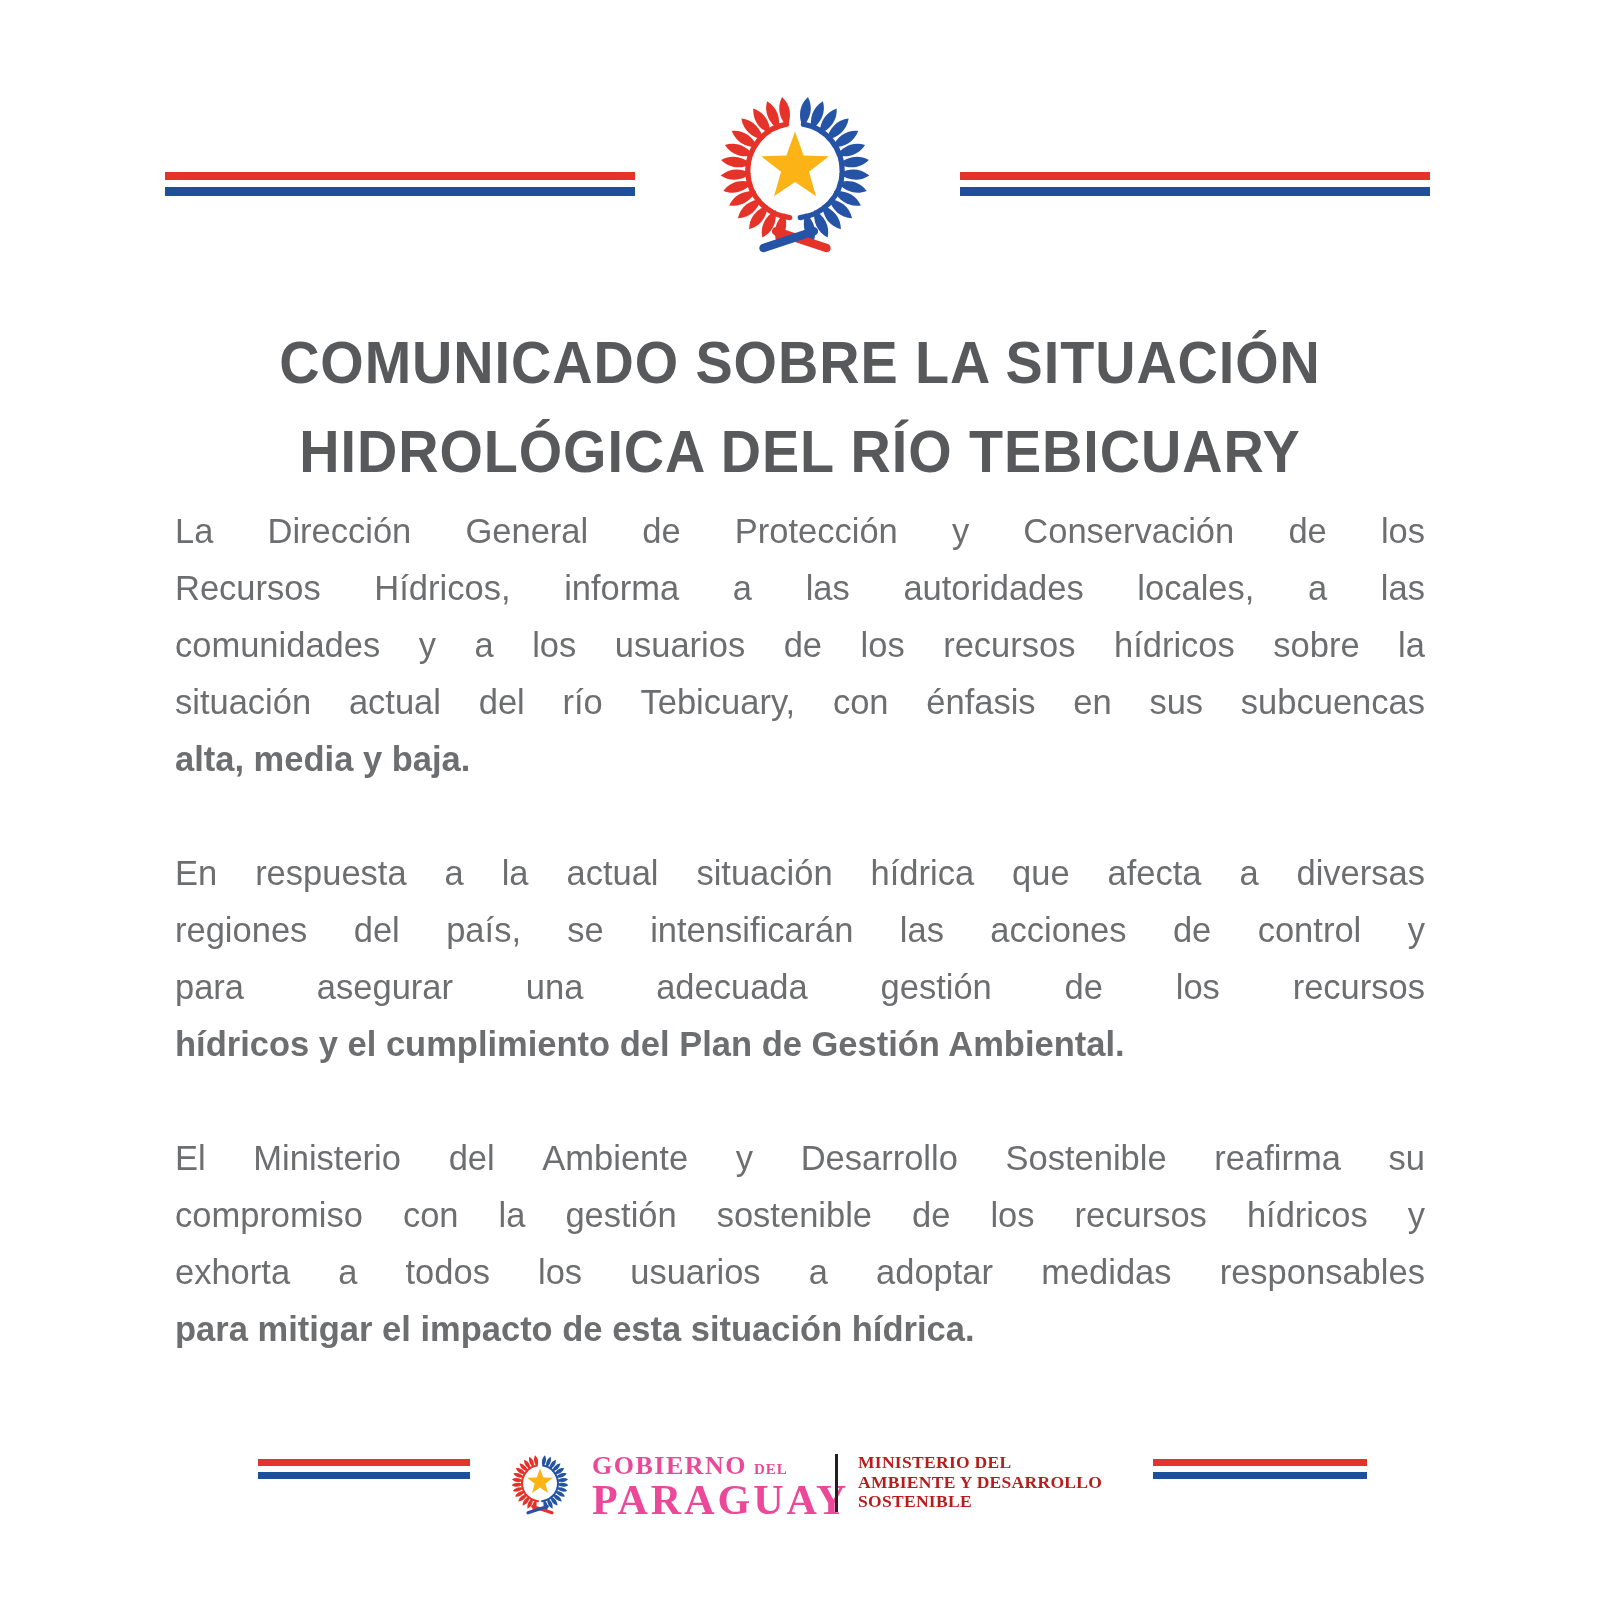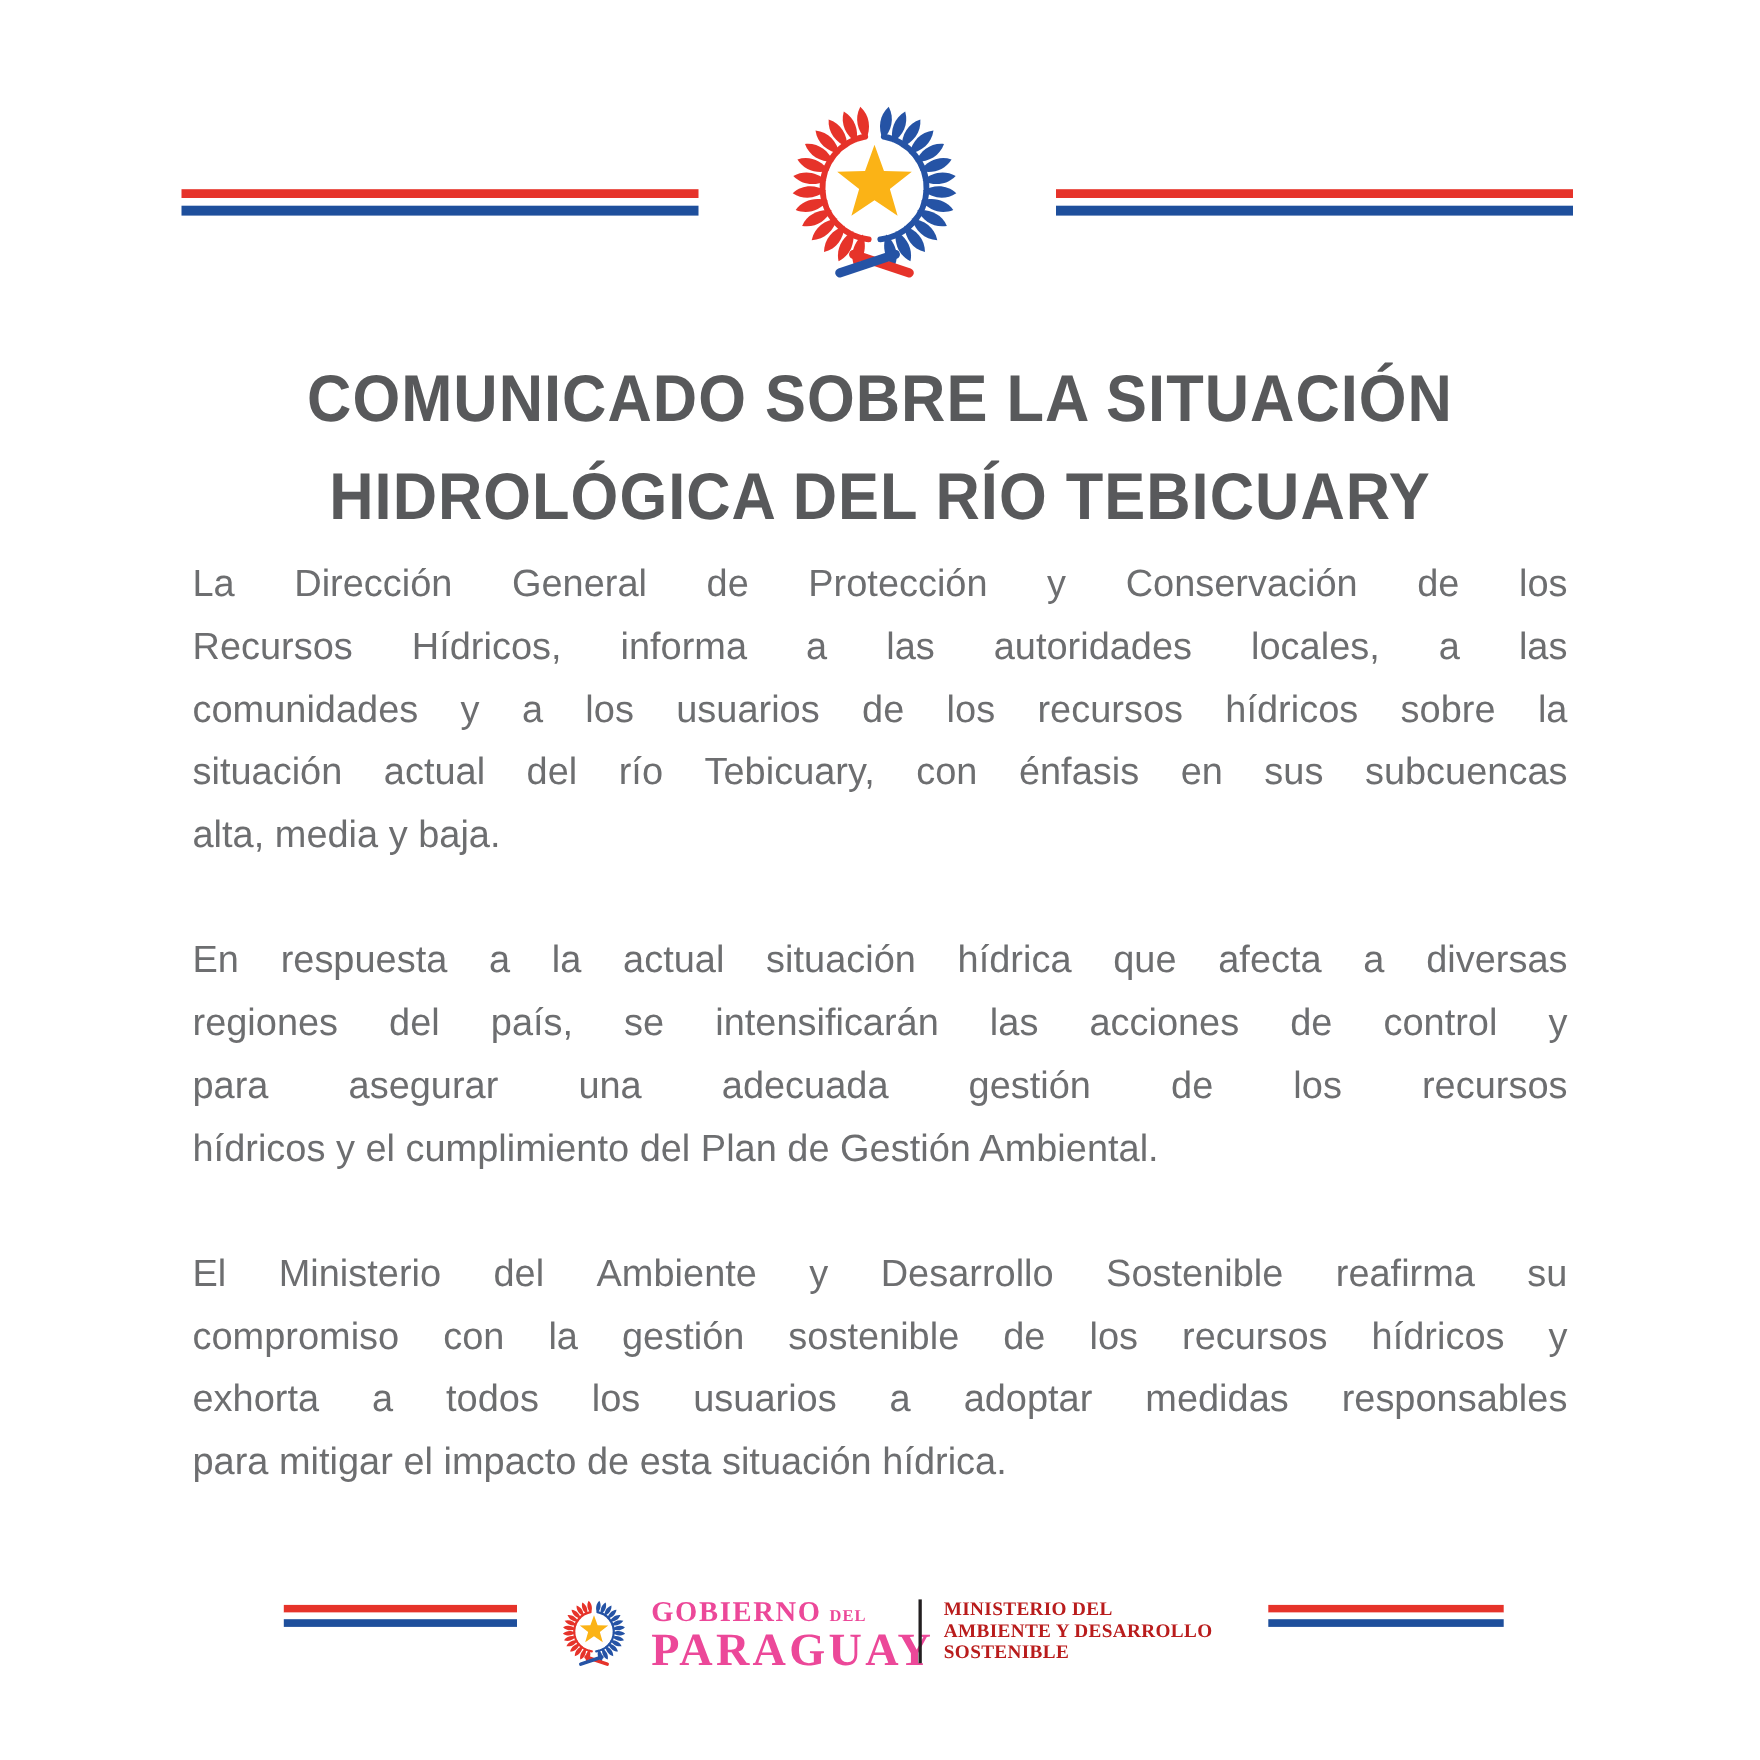--- a/index.html
+++ b/index.html
@@ -27,21 +27,21 @@
     color:#58595B;font-weight:700;font-size:60px;line-height:89px;letter-spacing:1px;
   }
   .tline{display:block;transform:scaleX(0.93);transform-origin:50% 50%;white-space:nowrap;}
   
   .body-text{
     position:absolute;left:175px;top:503px;width:1250px;
     color:#6D6E70;font-size:34.5px;font-weight:400;
   }
   .para{margin:0 0 57px 0;}
   .jline{display:flex;justify-content:space-between;line-height:57px;white-space:nowrap;}
-  .jline.last{justify-content:flex-start;}
+  .jline.last{justify-content:flex-start;font-weight:bold;}
   
   .gov-logo-text{position:absolute;left:592px;top:1451px;color:#ec4899;font-family:"Liberation Serif", serif;font-weight:700;}
   .gov-line1{font-size:26px;line-height:29px;letter-spacing:1.5px;white-space:nowrap;}
   .gov-del{font-size:15px;letter-spacing:1px;margin-left:7px;}
   .gov-line2{font-size:42px;line-height:33px;letter-spacing:3px;white-space:nowrap;}
   .footer-separator{position:absolute;left:835px;top:1454px;width:3px;height:58px;background:#231F20;}
   .ministry{
     position:absolute;left:858px;top:1453px;color:#b91c1c;
     font-family:"Liberation Serif", serif;font-weight:700;font-size:17.5px;line-height:19.5px;letter-spacing:0.3px;
   }

